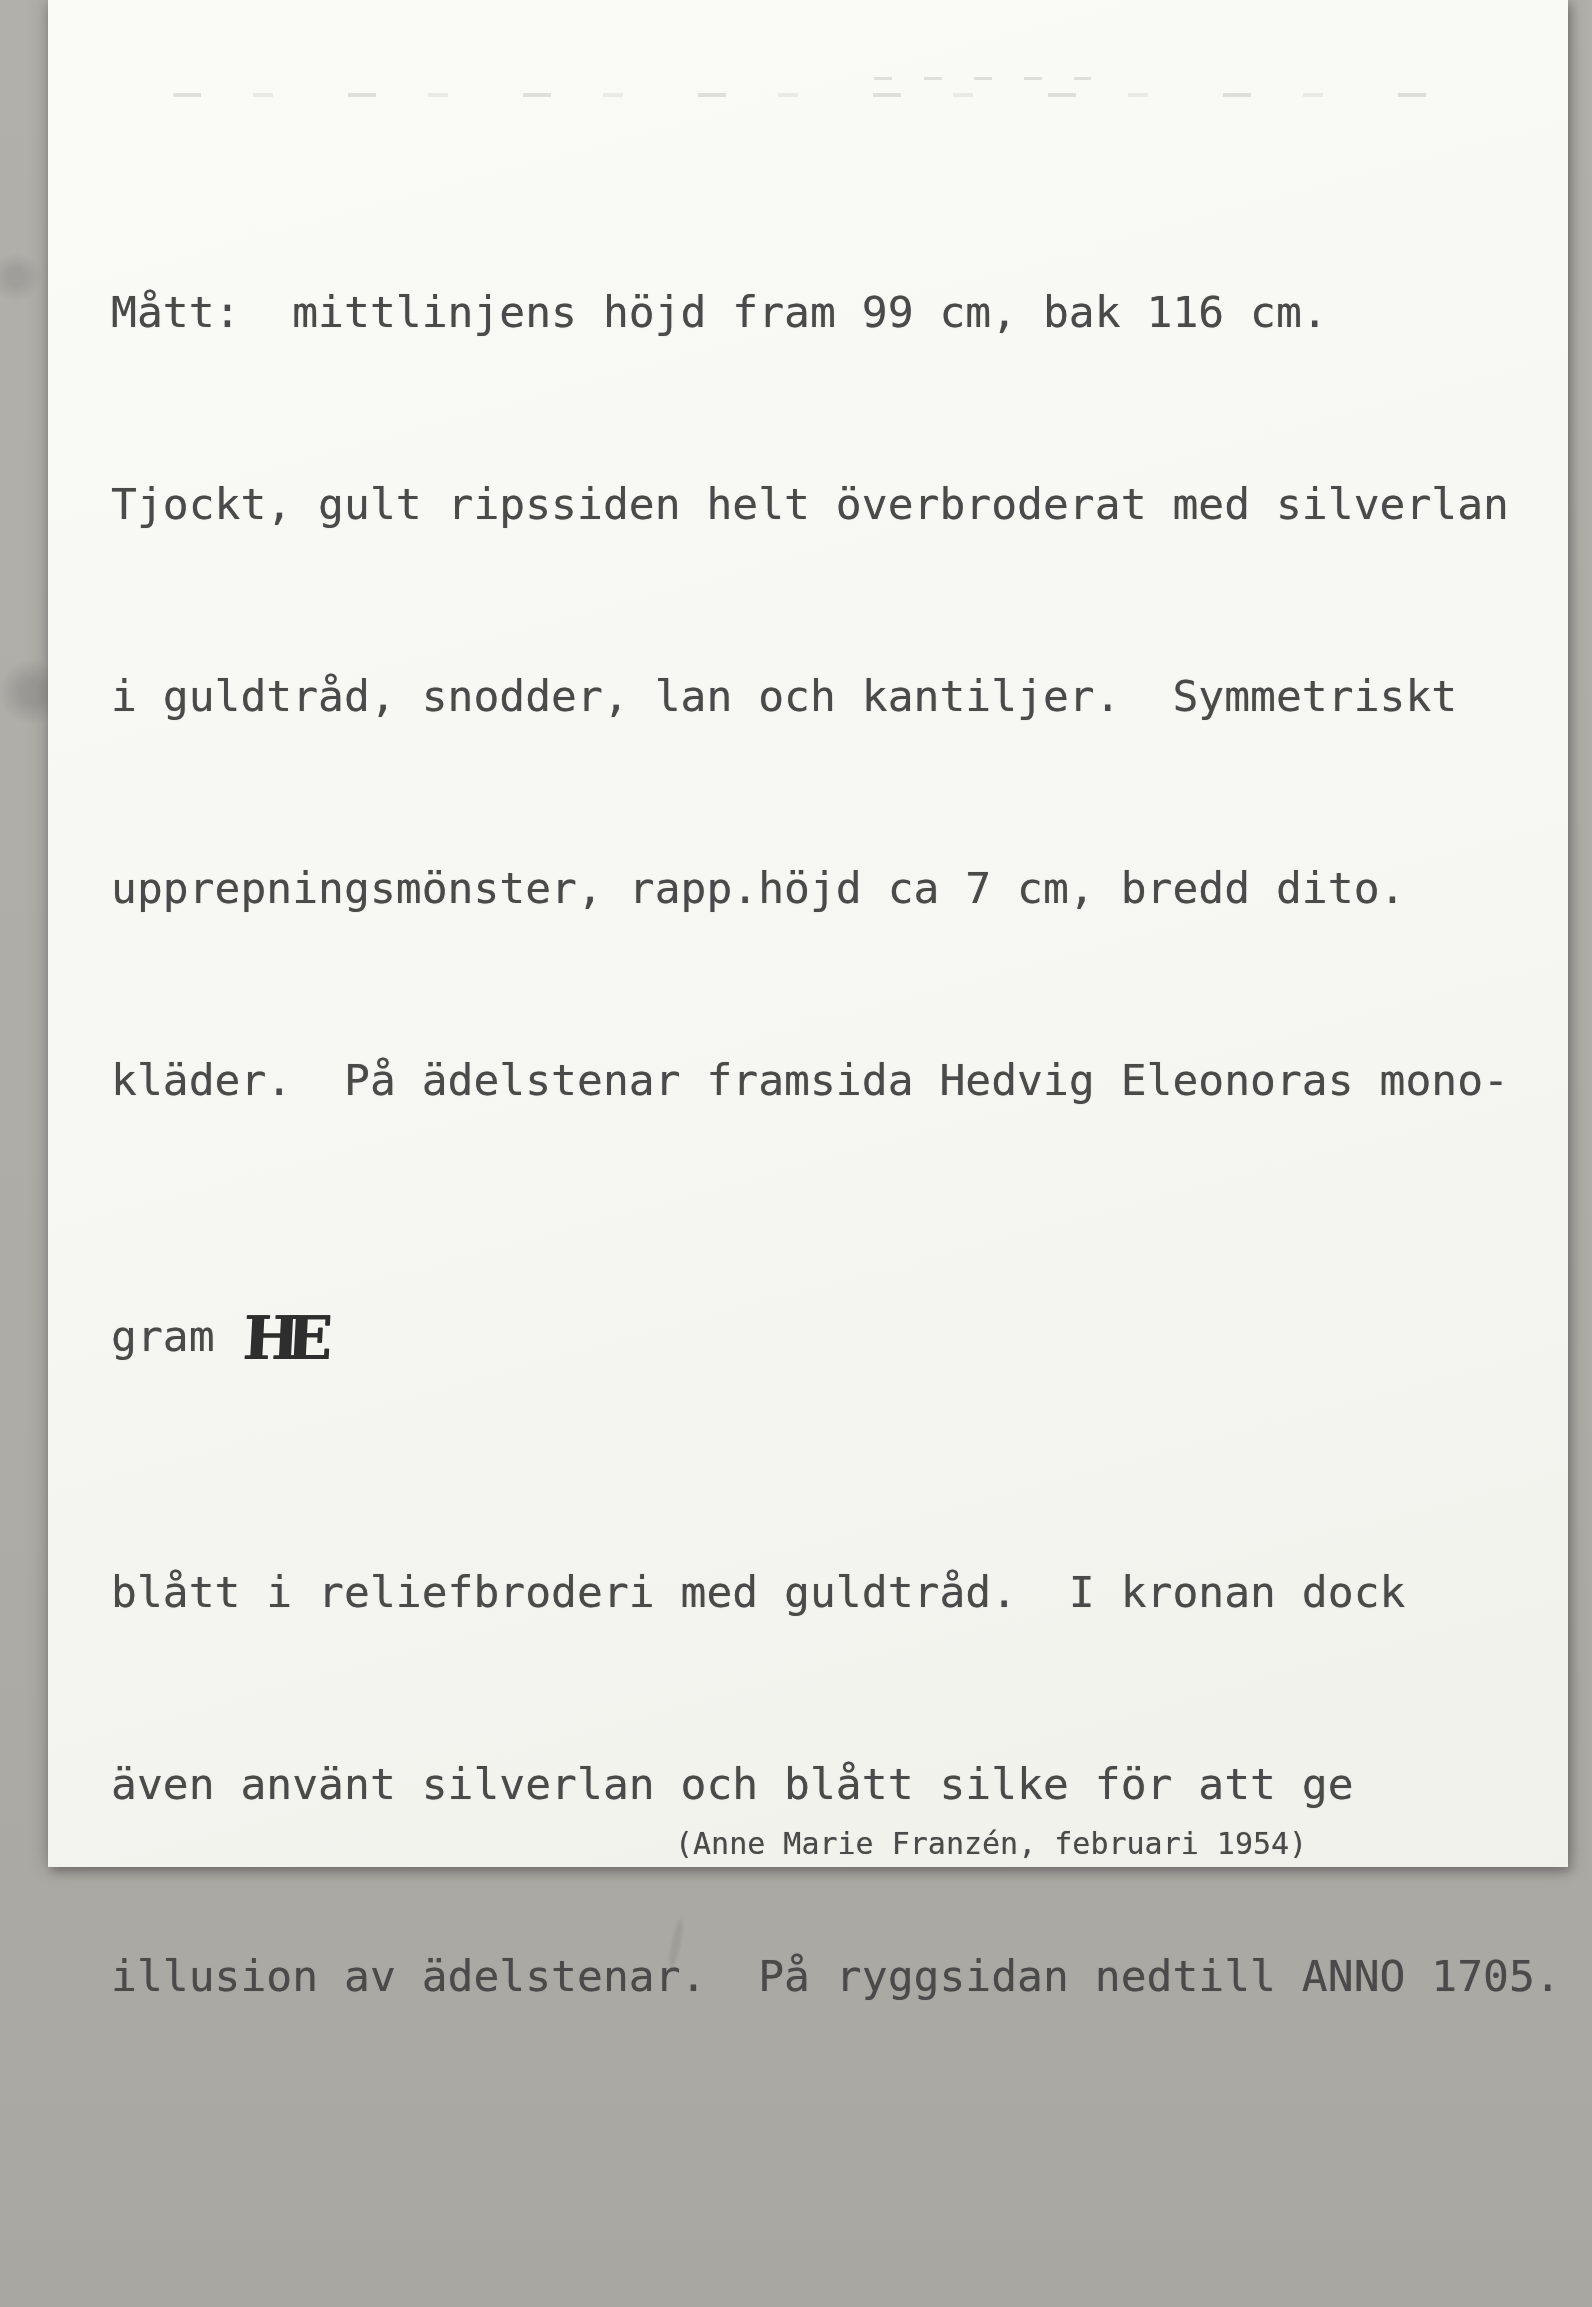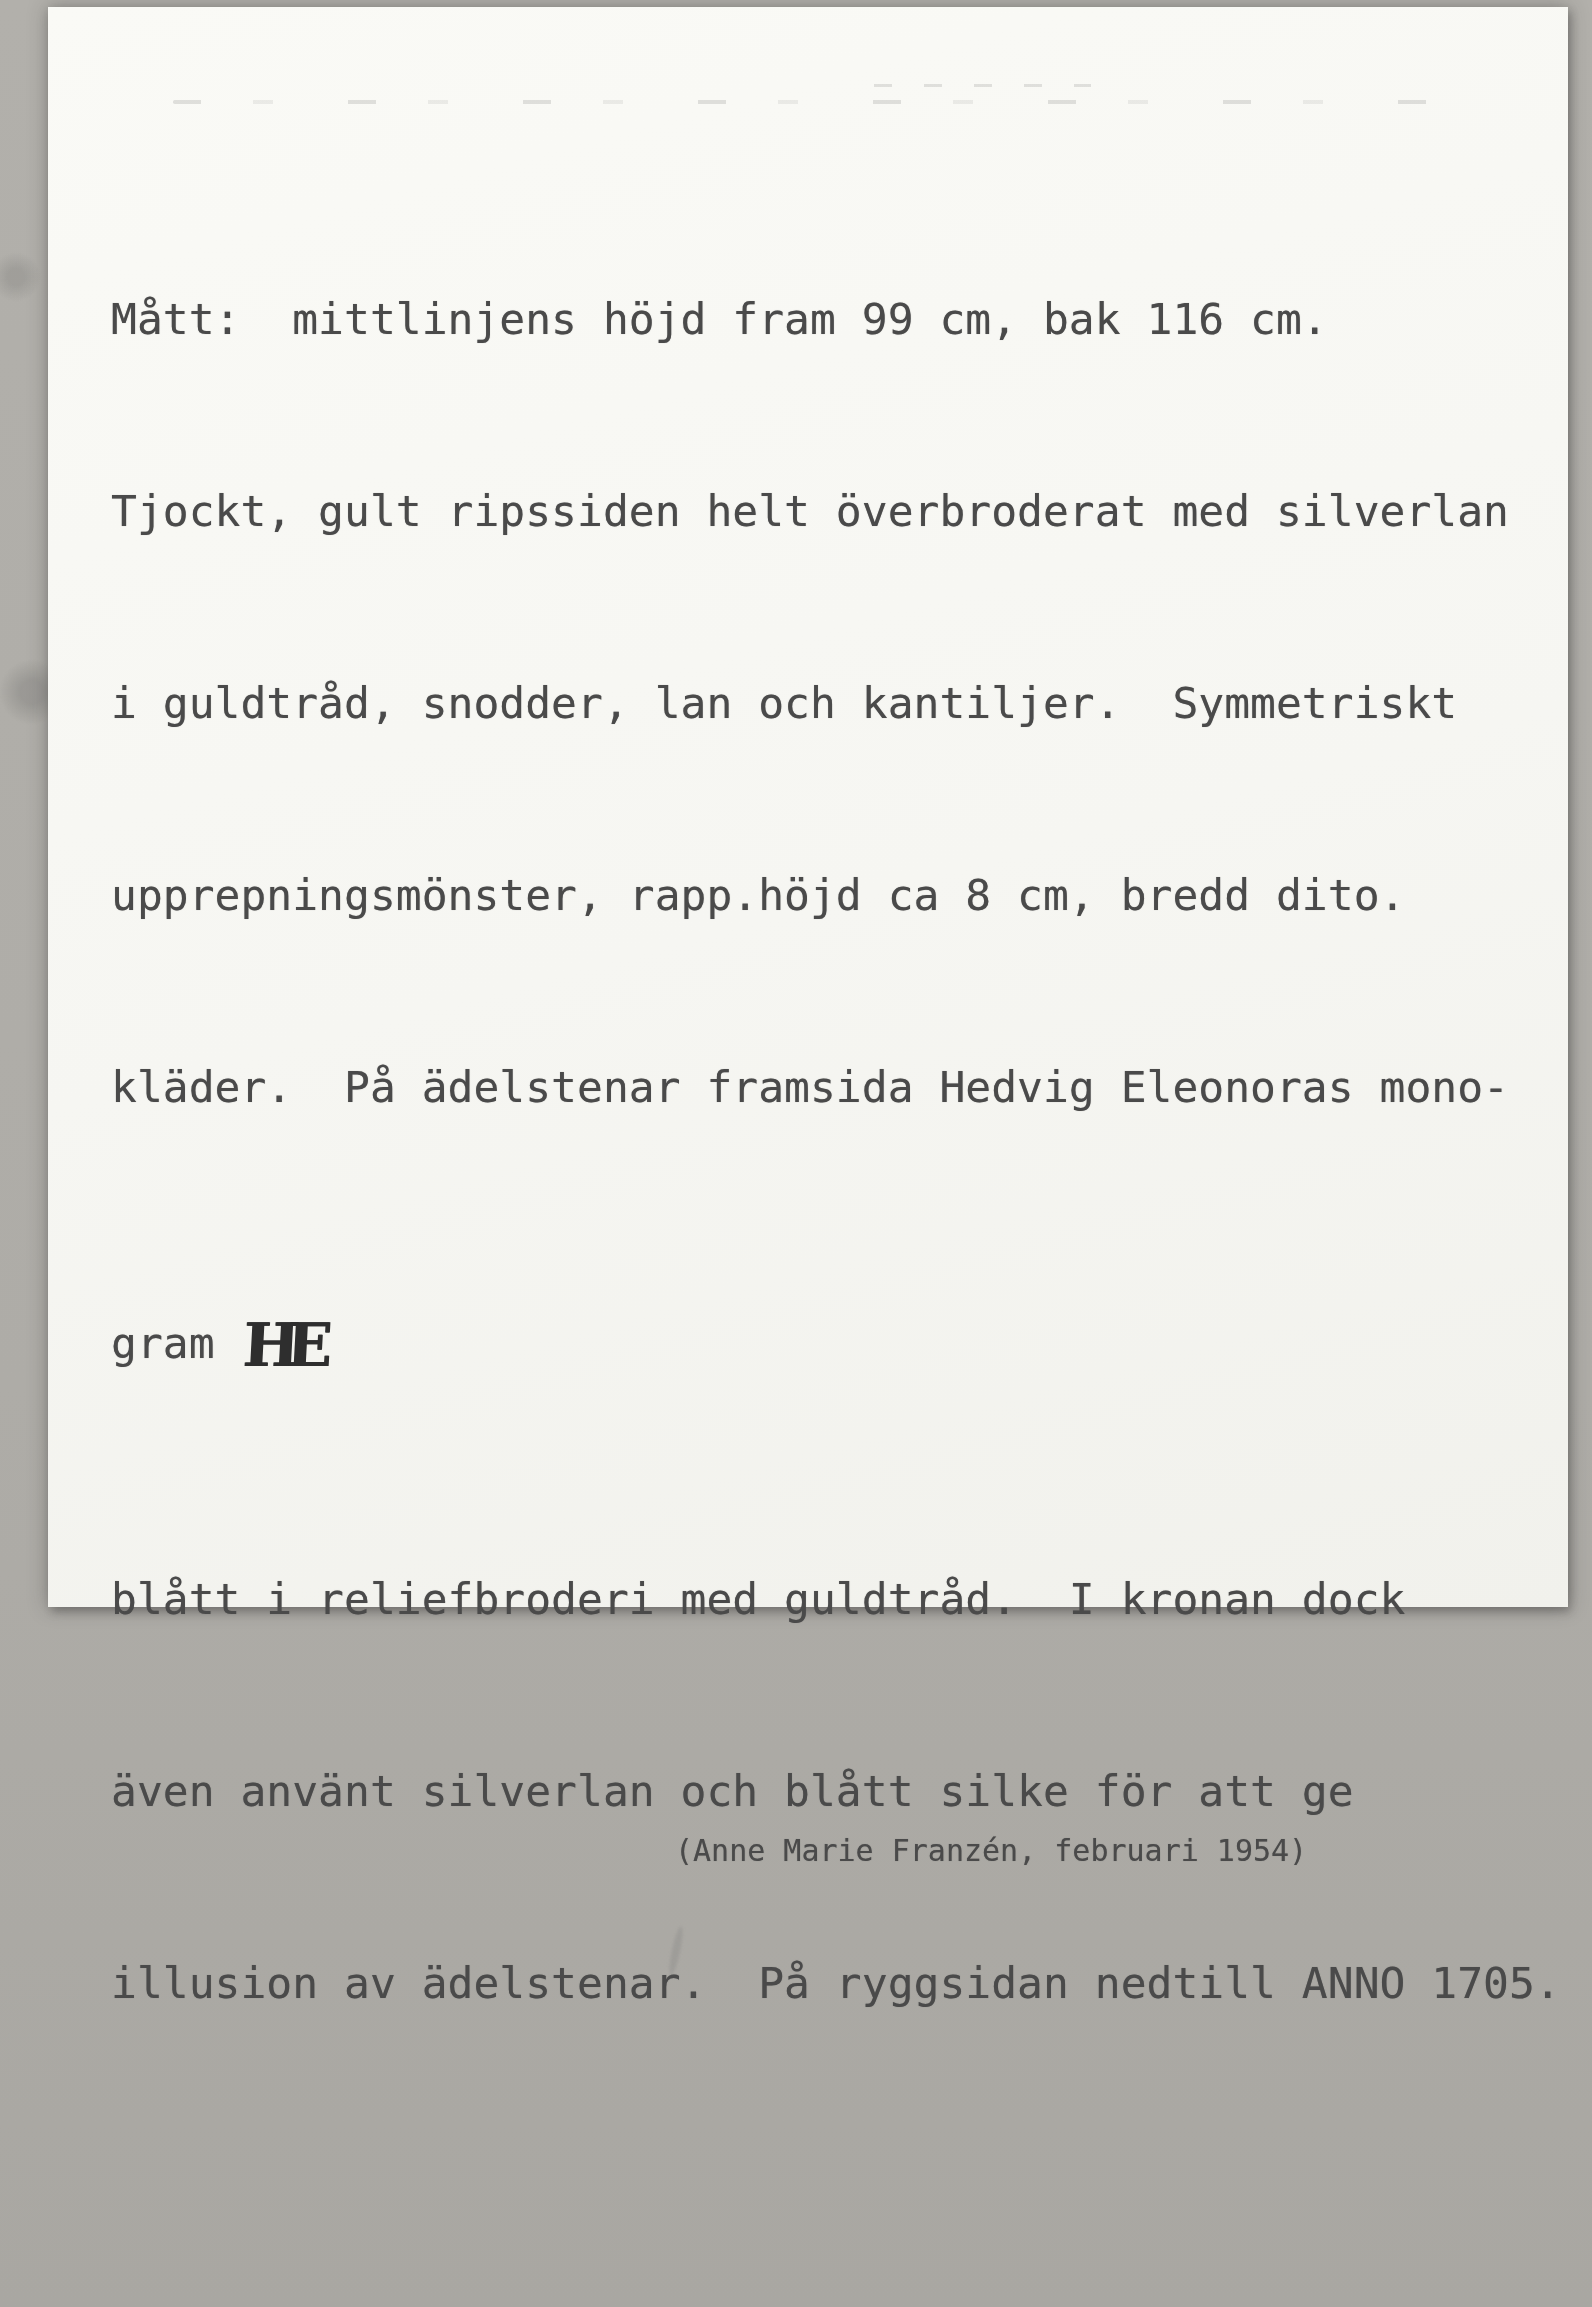--- a/index.html
+++ b/index.html
@@ -16,24 +16,23 @@
       radial-gradient(circle at 1% 12%, rgba(90,90,88,.2) 0 8.3px, transparent 25px),
       linear-gradient(180deg, #b2b0ab 0%, #aeaca7 60%, #a9a7a2 100%);
     overflow: hidden;
     font-family: "DejaVu Sans Mono", "Liberation Mono", monospace;
   }
   .paper {
     position: absolute;
     left: 48px;
     top: 0;
     width: 1520px;
-    height: 1600px;
+    height: 1867px;
     background: linear-gradient(165deg, #fafaf6 0%, #f6f6f2 55%, #f1f1ec 100%);
     box-shadow: 0 0 18.4px rgba(40,40,40,.35), 3.3px 5px 8.3px rgba(40,40,40,.28);
-    margin-top: 7px;
   }
   .scan-marks {
     position: absolute;
     top: 93px;
     left: 125px;
     width: 1302px;
     height: 4.2px;
     background: repeating-linear-gradient(90deg,
       rgba(120,120,118,.38) 0 28px,
       transparent 28px 80px,
@@ -110,21 +109,21 @@
 
 <div class="paper">
 
   <div class="scan-marks"></div>
   <div class="scan-marks2"></div>
 
   <div class="text-block">
     <div class="line">Mått:  mittlinjens höjd fram 99 cm, bak 116 cm.</div>
     <div class="line">Tjockt, gult ripssiden helt överbroderat med silverlan</div>
     <div class="line">i guldtråd, snodder, lan och kantiljer.  Symmetriskt</div>
-    <div class="line">upprepningsmönster, rapp.höjd ca 8 cm, bredd dito.</div>
+    <div class="line">upprepningsmönster, rapp.höjd ca 7 cm, bredd dito.</div>
     <div class="line">kläder.  På ädelstenar framsida Hedvig Eleonoras mono-</div>
 
     <div class="monoline">
       <span>gram </span>
       <span class="monogram">HE</span>
     </div>
 
     <div class="line">blått i reliefbroderi med guldtråd.  I kronan dock</div>
     <div class="line">även använt silverlan och blått silke för att ge</div>
     <div class="line">illusion av ädelstenar.  På ryggsidan nedtill ANNO 1705.</div>

